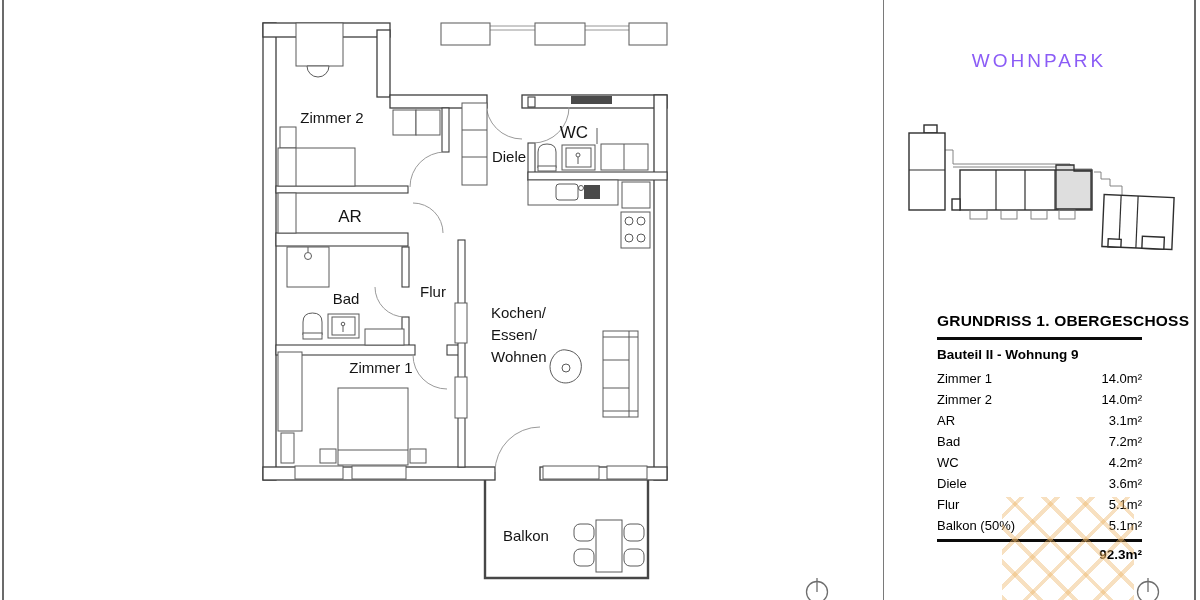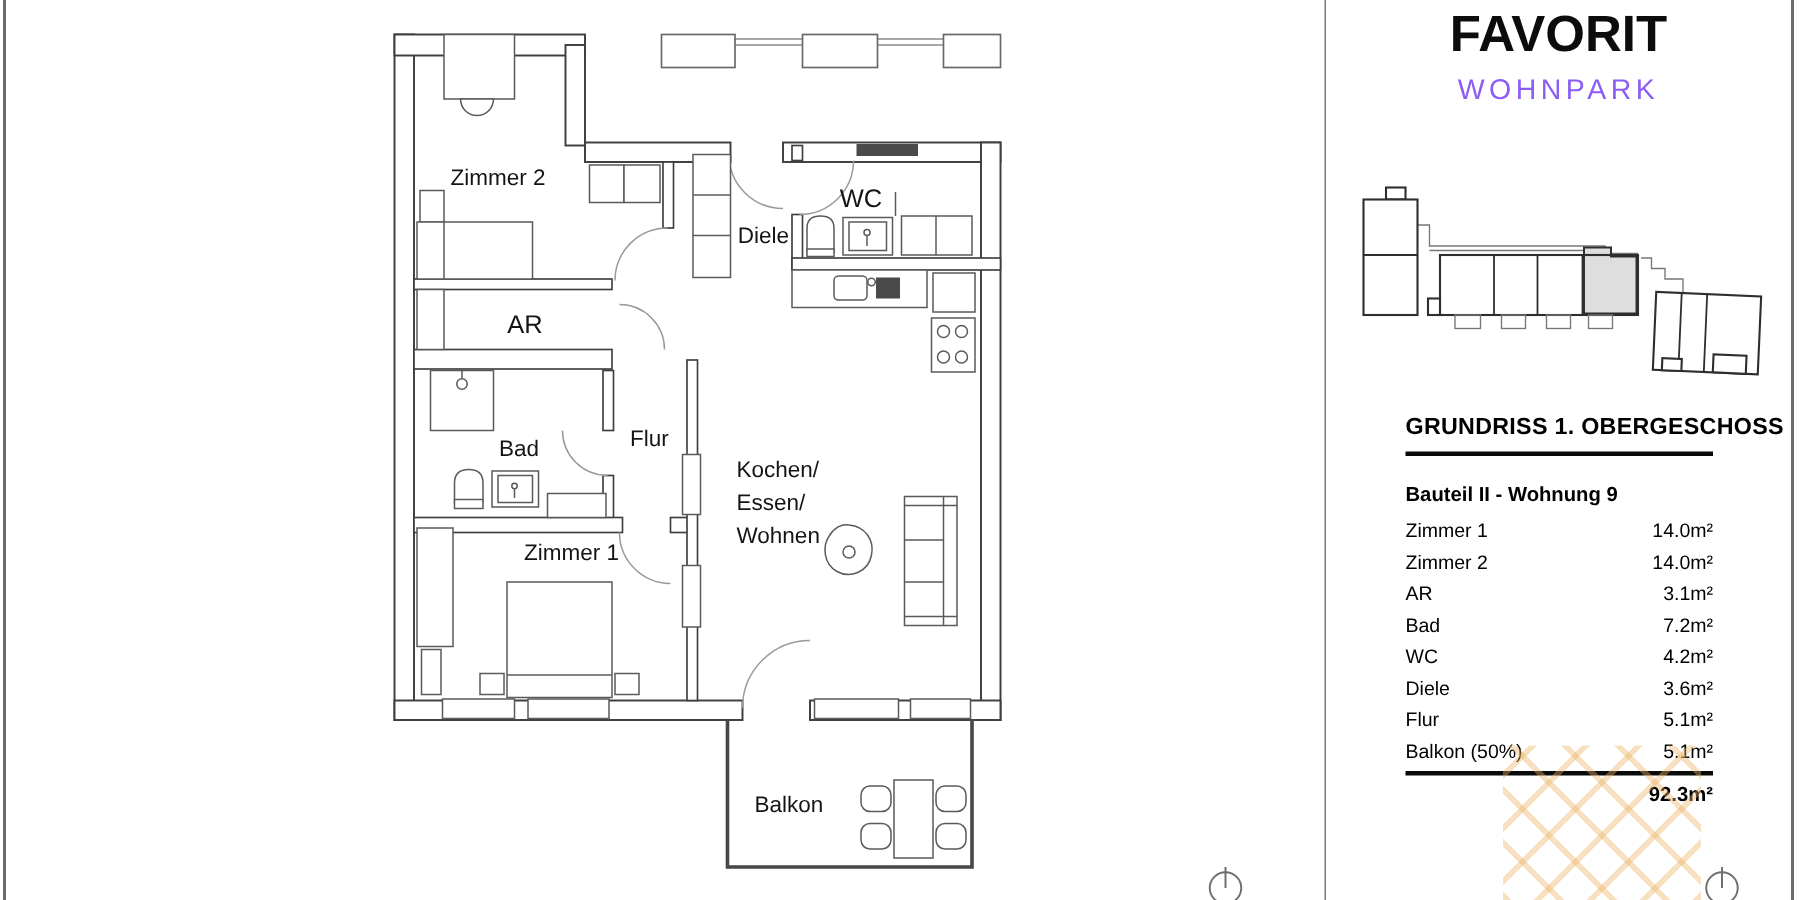--- a/index.html
+++ b/index.html
@@ -20,23 +20,23 @@
     position:absolute;left:0;top:4px;width:100%;text-align:center;
     font-size:34px;font-weight:700;letter-spacing:0px;color:#0c0c0c;
   }
   .brand-subtitle{
     position:absolute;left:0;top:50px;width:100%;text-align:center;
     font-size:19px;font-weight:400;letter-spacing:3px;color:#8b5cf6;
   }
   #siteplan-svg{position:absolute;left:18px;top:118px;}
 
   #info-block{position:absolute;left:53px;top:276px;width:205px;}
-  .section-title{font-size:15.5px;font-weight:700;letter-spacing:.2px;white-space:nowrap;margin-bottom:7px;}
+  .section-title{font-size:15.5px;font-weight:700;letter-spacing:.2px;white-space:nowrap;margin-bottom:7px;margin-top:36px;}
   .rule{height:3px;background:#0a0a0a;}
-  .unit-header{font-size:13.5px;font-weight:700;margin:18px 0 9px;}
+  .unit-header{font-size:13.5px;font-weight:700;margin:7px 0 9px;}
   .area-row{display:flex;justify-content:space-between;align-items:baseline;font-size:13px;margin-bottom:6px;white-space:nowrap;}
   .area-row .val{text-align:right;margin-left:47px;}
   .total-row{text-align:right;font-weight:700;font-size:13.5px;margin-top:5px;}
   .rule2{height:2.5px;background:#0a0a0a;margin-top:3px;}
 
   #watermark{
     position:absolute;left:1002px;top:497px;width:132px;height:103px;
     background:
       repeating-linear-gradient(45deg, rgba(236,178,98,0.40) 0 4px, transparent 4px 25px),
       repeating-linear-gradient(-45deg, rgba(236,178,98,0.40) 0 4px, transparent 4px 25px);
@@ -221,21 +221,20 @@
     <text class="lbl" x="381" y="373" text-anchor="middle">Zimmer 1</text>
     <text class="lbl" x="491" y="318">Kochen/</text>
     <text class="lbl" x="491" y="340">Essen/</text>
     <text class="lbl" x="491" y="362">Wohnen</text>
     <text class="lbl" x="503" y="541">Balkon</text>
   </g>
 </svg>
 </div>
 
 <div id="right-panel">
-  <div class="brand-title">FAVORIT</div>
   <div class="brand-subtitle">WOHNPARK</div>
 
   <svg id="siteplan-svg" width="290" height="140" viewBox="905 120 290 140">
 
     <path class="spthin" d="M 948 152 H 956 V 166 H 1073 V 171 H 1095"></path>
     <path class="spthin" d="M 956 169 H 1073"></path>
     <path class="spthin" d="M 1097 174 H 1104 V 181 H 1113 V 188 H 1125 V 197"></path>
 
     <g>
       <rect class="sp" x="927" y="127" width="13" height="8"></rect>

